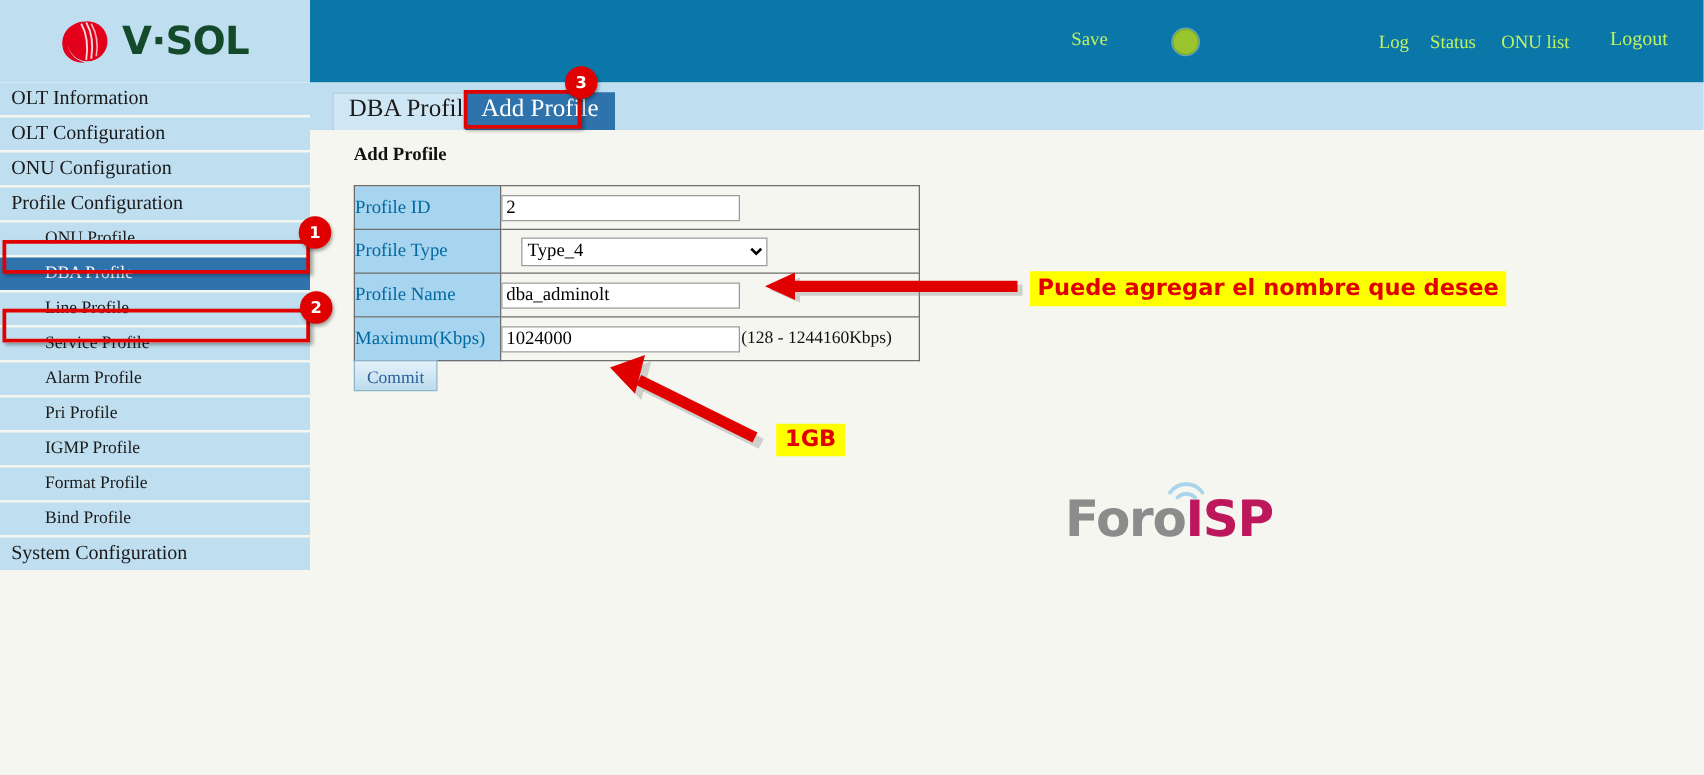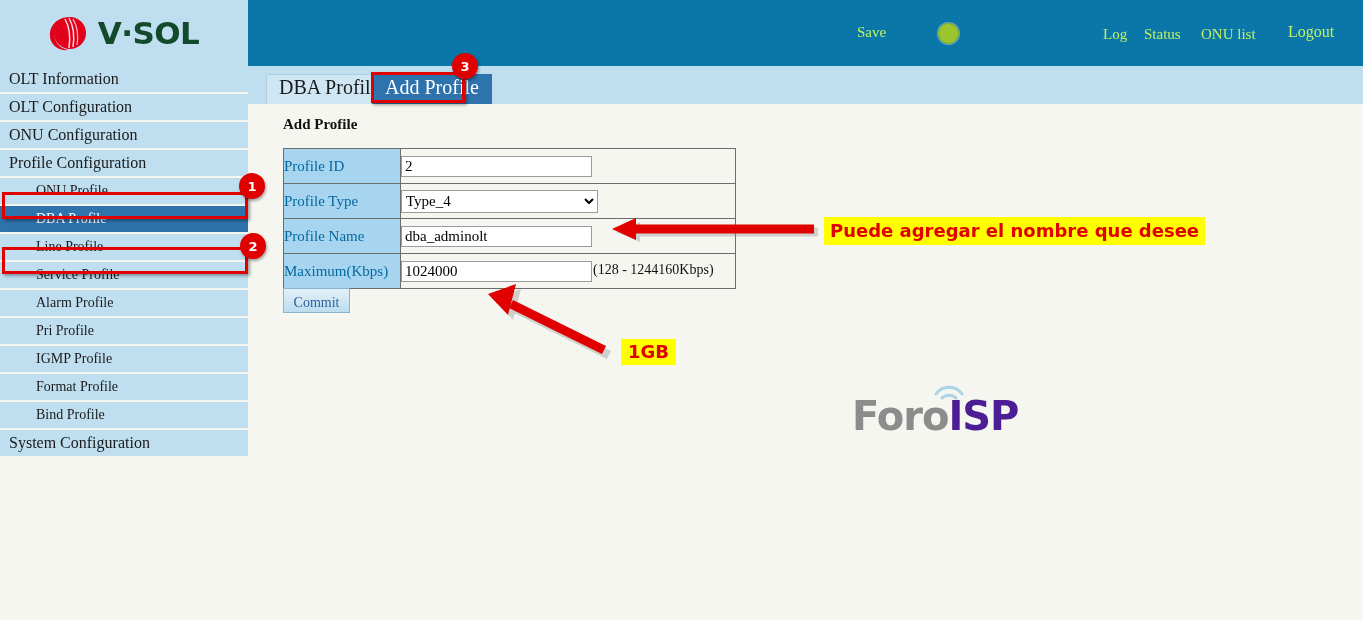--- a/index.html
+++ b/index.html
@@ -192,20 +192,21 @@
   .sel-input {
     width: 197px;
     height: 23px;
     box-sizing: border-box;
     font-family: "Liberation Serif", serif;
     font-size: 15px;
     border: 1px solid #9b9b9b;
     background: #ffffff;
     color: #000;
     vertical-align: middle;
+    margin-left: 16px;
   }
   .range-hint {
     font-size: 14px;
     color: #111;
     margin-left: 1px;
   }
   #commit-btn {
     position: absolute;
     left: 35px; top: 184px;
     width: 67px; height: 25px;
@@ -223,21 +224,21 @@
     position: absolute;
     left: 604px; top: 292px;
     font-family: "DejaVu Sans", sans-serif;
     font-size: 40px;
     font-weight: bold;
     letter-spacing: -1px;
     line-height: 1;
     user-select: none;
   }
   .wm-foro { color: #8c8c8c; }
-  .wm-isp  { color: #4c1d95; }
+  .wm-isp  { color: #be185d; }
   #wm-wave {
     position: absolute;
     left: 80px; top: -16px;
     width: 34px; height: 20px;
   }
 
   
   .hl-box {
     position: absolute;
     border: 3px solid #e00000;

